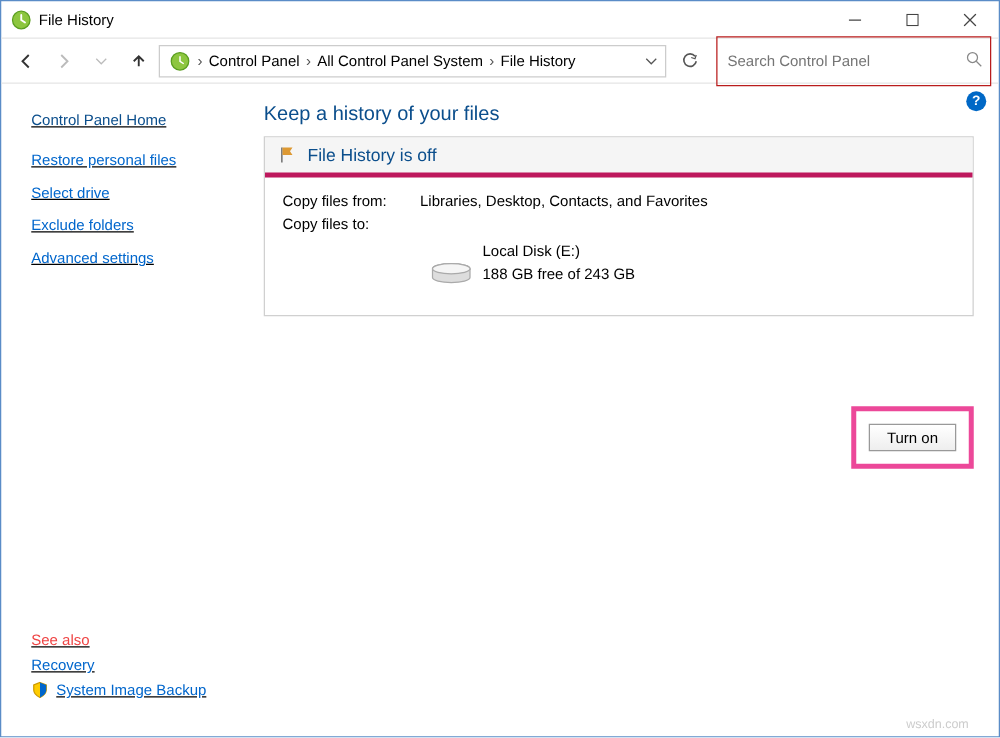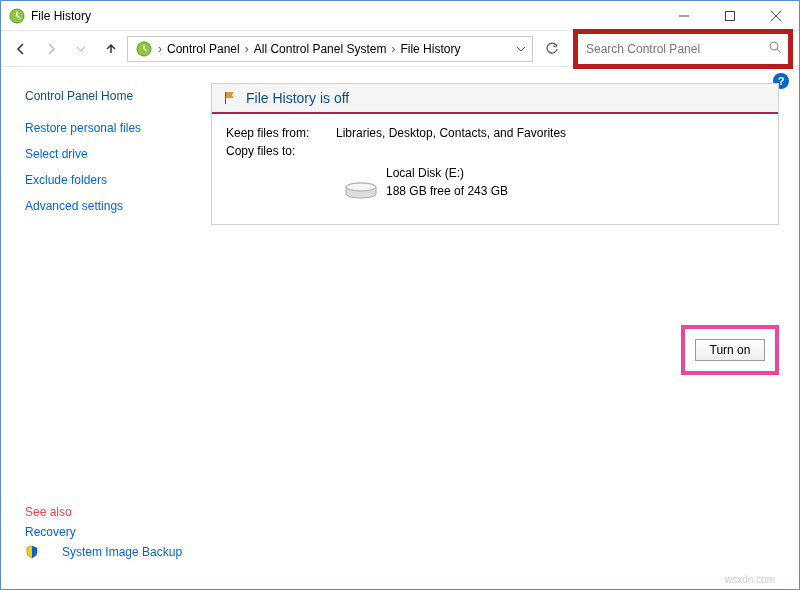--- a/index.html
+++ b/index.html
@@ -14,38 +14,38 @@
   
   .navbar { height: 36px; display: flex; align-items: center; gap: 2px; padding: 0 6px; border-bottom: 1px solid #e5e5e5; }
   .nav-arrow { width: 28px; height: 28px; display:flex; align-items:center; justify-content:center; color:#555; border-radius:2px; }
   .nav-arrow.disabled { color:#bbb; }
   .addr-icon { width:16px; height:16px; margin:0 4px; }
   .breadcrumb { flex:1; display:flex; align-items:center; height:26px; border:1px solid #ccc; padding:0 4px; gap:2px; font-size:12px; }
   .crumb { padding:2px 3px; }
   .crumb-sep { color:#555; }
   .bc-controls { display:flex; align-items:center; gap:2px; margin-left:auto; padding-right:2px; color:#555; }
   .refresh-btn { width:26px; height:26px; display:flex; align-items:center; justify-content:center; border:1px solid transparent; margin-left:4px; color:#555;}
-  .search-box { width:220px; height:40px; border:5px solid #b91c1c; margin-left:6px; display:flex; align-items:center; padding:0 6px; color:#777; position:relative; }
+  .search-box { width:220px; height:40px; border:1px solid #b91c1c; margin-left:6px; display:flex; align-items:center; padding:0 6px; color:#777; position:relative; }
   .search-box input { border:none; outline:none; width:100%; font-size:12px; color:#333; background:transparent; }
   .search-icon { position:absolute; right:6px; color:#888; }
   
   .body { flex:1; display:flex; position:relative; }
   .help-q { position:absolute; top:6px; right:10px; width:16px; height:16px; border-radius:50%; background:#0068c6; color:#fff; font-size:11px; display:flex; align-items:center; justify-content:center; font-weight:bold; cursor:pointer;}
-  .sidebar { width:200px; padding:16px 10px 10px 24px; display:flex; flex-direction:column; }
+  .sidebar { width:200px; padding:16px 10px 10px 24px; display:flex; flex-direction:column;text-decoration:underline; }
   .side-link { color:#0066cc; margin:6px 0; cursor:pointer; font-size:12px; }
   .side-link.home { color:#0b4e8c; font-weight:normal; margin-bottom:12px; }
   .side-footer { margin-top:auto; padding-bottom:14px; }
   .side-footer .side-link.plain { color:#ef4444; cursor:default; margin-bottom:5px; }
-  .side-footer .with-icon { display:flex; align-items:center; gap:23px; }
+  .side-footer .with-icon { display:flex; align-items:center; gap:6px; }
   .shield { width:14px; height:14px; }
   .main { flex:1; padding:16px 20px 10px 10px; position:relative; }
   .main h1 { color:#0b4e8c; font-weight:normal; font-size:16px; margin:0 0 8px 0; }
   .desc { font-size:12px; margin-bottom:10px; }
   .panel { border:1px solid #d0d0d0; }
-  .panel-header { background:#f5f5f5; border-bottom:2px solid #be185d; padding:6px 10px; display:flex; align-items:center; gap:8px; }
+  .panel-header { background:#f5f5f5; border-bottom:4px solid #be185d; padding:6px 10px; display:flex; align-items:center; gap:8px; }
   .flag { width:16px; height:16px; }
   .panel-header-title { color:#0b4e8c; font-size:14px; }
   .panel-body { padding:12px 14px 24px 14px; font-size:12px; }
   .row { display:flex; margin-bottom:4px; }
   .row .label { width:110px; }
   .disk-row { display:flex; align-items:flex-end; margin-top:6px; }
   .disk-icon { width:50px; display:flex; justify-content:center; padding-top:6px; }
   .disk-info { line-height:1.5; }
   .hdd { width:34px; height:18px; }
   .turn-on-wrap { position:absolute; right:20px; top:258px; border:4px solid #ec4899; padding:10px 10px; }
@@ -157,32 +157,33 @@
           <svg class="shield" viewBox="0 0 14 14">
             <path d="M7 1 L12 3 V7 C12 10 9 12 7 13 C5 12 2 10 2 7 V3 Z" fill="#fc0" stroke="#c90"></path>
             <path d="M7 1 L12 3 V7 C12 10 9 12 7 13 V1 Z" fill="#06c"></path>
           </svg>
           <span>System Image Backup</span>
         </div>
       </div>
     </div>
 
     <div class="main">
+      <h1>Keep a history of your files</h1>
 
       <div class="panel">
         <div class="panel-header">
           <svg class="flag" viewBox="0 0 16 16">
             <rect x="3" y="2" width="1" height="12" fill="#555"></rect>
             <path d="M4 2 h8 l-2 3 l2 3 h-8 z" fill="#d93"></path>
           </svg>
           <span class="panel-header-title">File History is off</span>
         </div>
         <div class="panel-body">
           <div class="row">
-            <span class="label">Keep files from:</span>
+            <span class="label">Copy files from:</span>
             <span>Libraries, Desktop, Contacts, and Favorites</span>
           </div>
           <div class="row">
             <span class="label">Copy files to:</span>
           </div>
           <div class="disk-row">
             <div style="width:110px"></div>
             <div class="disk-icon">
               <svg class="hdd" viewBox="0 0 34 18">
                 <ellipse cx="17" cy="5" rx="15" ry="4" fill="#eee" stroke="#aaa"></ellipse>

